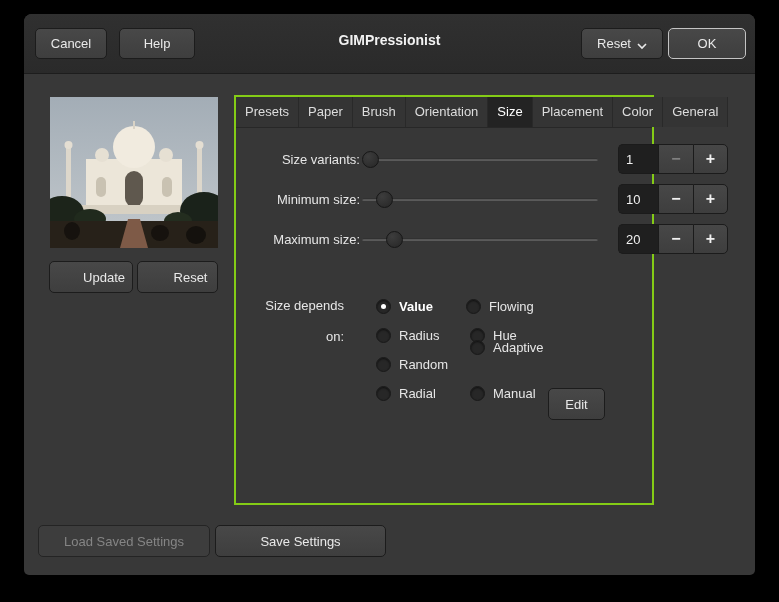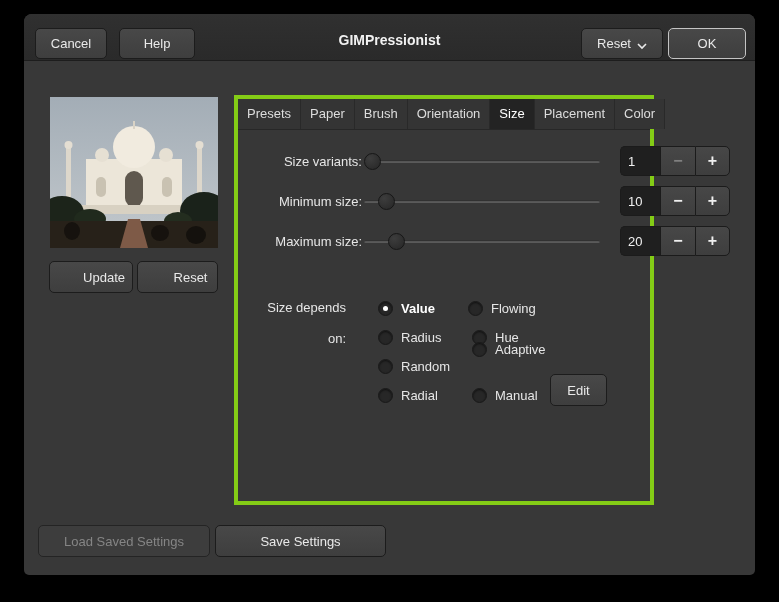--- a/index.html
+++ b/index.html
@@ -14,21 +14,21 @@
   }
   .dialog {
     position:absolute; left:24px; top:14px; width:731px; height:561px;
     background:#383838;
     border-radius:8px 8px 5px 5px;
     box-shadow:0 2px 10px rgba(0,0,0,.7);
     overflow:hidden;
   }
   
   .headerbar {
-    position:absolute; left:0; top:0; right:0; height:47px;
+    position:absolute; left:0; top:0; right:0; height:60px;
     background:linear-gradient(#303030,#2a2a2a);
     border-bottom:1px solid #1d1d1d;
     padding-left:23px;
   }
   .btn {
     display:inline-flex; align-items:center; justify-content:center;
     height:31px; padding:0 14px;
     background:linear-gradient(#484848,#3e3e3e);
     border:1px solid #1c1c1c; border-radius:5px;
     color:#e9e9e9; font-size:13px; cursor:default;
@@ -51,21 +51,21 @@
   .preview {
     position:absolute; left:26px; top:83px; width:168px; height:151px;
     background:#9aa3ac; overflow:hidden;
   }
   .pv-btn { position:absolute; top:247px; height:32px;padding-left:40px; }
   .pv-update { left:25px;  width:84px; }
   .pv-reset  { left:113px; width:81px; }
   
   .notebook {
     position:absolute; left:210px; top:81px; width:420px; height:410px;
-    border:4px solid #84cc16; background:#373737;
+    border:2px solid #84cc16; background:#373737;
   }
   .tabrow {
     position:absolute; left:0; top:0; right:0; height:31px;
     display:flex; background:#323232; border-bottom:1px solid #272727;
   }
   .tab {
     padding:0 9px; line-height:30px; font-size:13px; color:#dddddd;
     border-right:1px solid #292929; background:#343434; white-space:nowrap;
   }
   .tab.selected { background:#232323; color:#ffffff; }
@@ -115,21 +115,21 @@
     width:15px; height:15px; border-radius:50%;
     background:#272727; border:1px solid #191919; position:relative;
     box-shadow:inset 0 1px 2px rgba(0,0,0,.6);
   }
   .radio.checked .dot::after {
     content:""; position:absolute; left:4px; top:4px; width:5px; height:5px;
     border-radius:50%; background:#ffffff;
   }
   .radio.checked .rlabel { font-weight:bold; color:#ffffff; }
   .rlabel { color:#e6e6e6; }
-  .edit-btn { position:absolute; left:312px; top:244px; width:57px; height:32px; }
+  .edit-btn { position:absolute; left:312px; top:260px; width:57px; height:32px; }
   
   .ft-btn { position:absolute; top:511px; height:32px; }
   .ft-load { left:14px;  width:172px; }
   .ft-save { left:191px; width:171px; }
 </style>
 </head>
 <body>
 
 <div class="dialog">
 
@@ -187,20 +187,21 @@
 
   <div class="notebook">
     <div class="tabrow">
       <div class="tab">Presets</div>
       <div class="tab">Paper</div>
       <div class="tab">Brush</div>
       <div class="tab">Orientation</div>
       <div class="tab selected">Size</div>
       <div class="tab">Placement</div>
       <div class="tab">Color</div>
+      <div class="tab">General</div>
     </div>
 
     <div class="panel">
 
       <div class="srow" style="top:16px;">
         <div class="row-label">Size variants:</div>
         <div class="slider">
           <div class="track"></div>
           <div class="handle" style="left:0px;"></div>
         </div>

